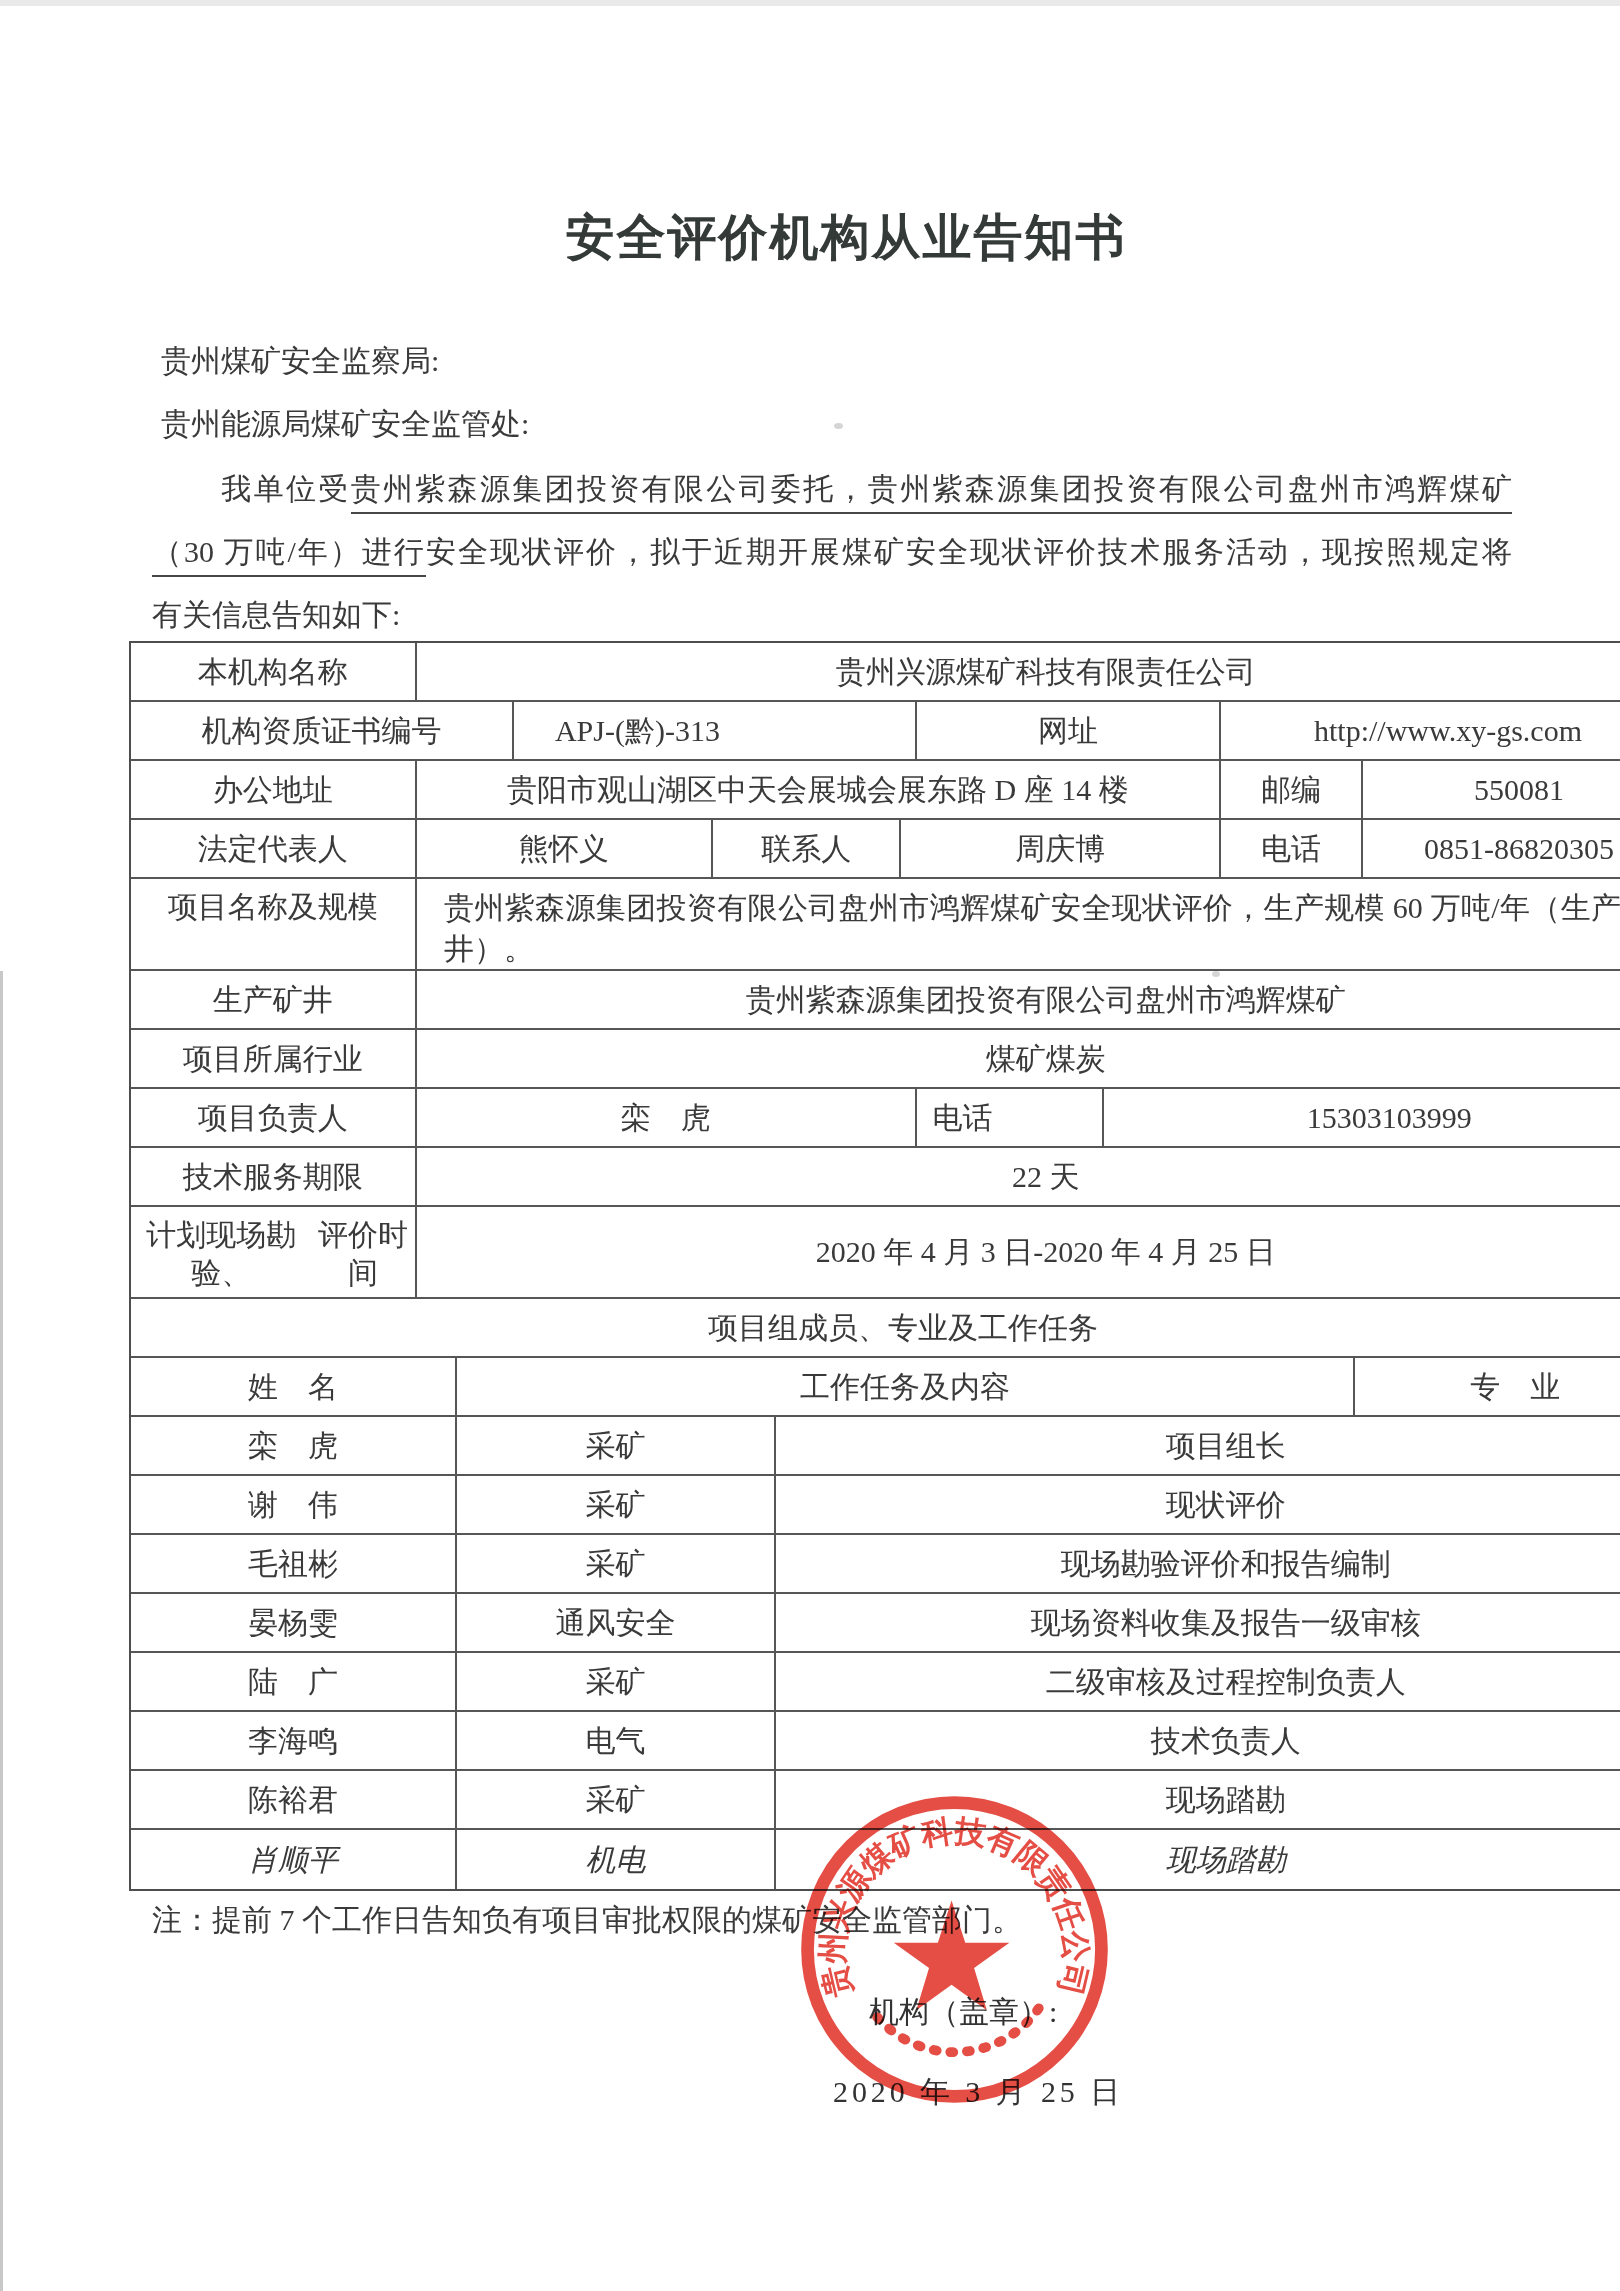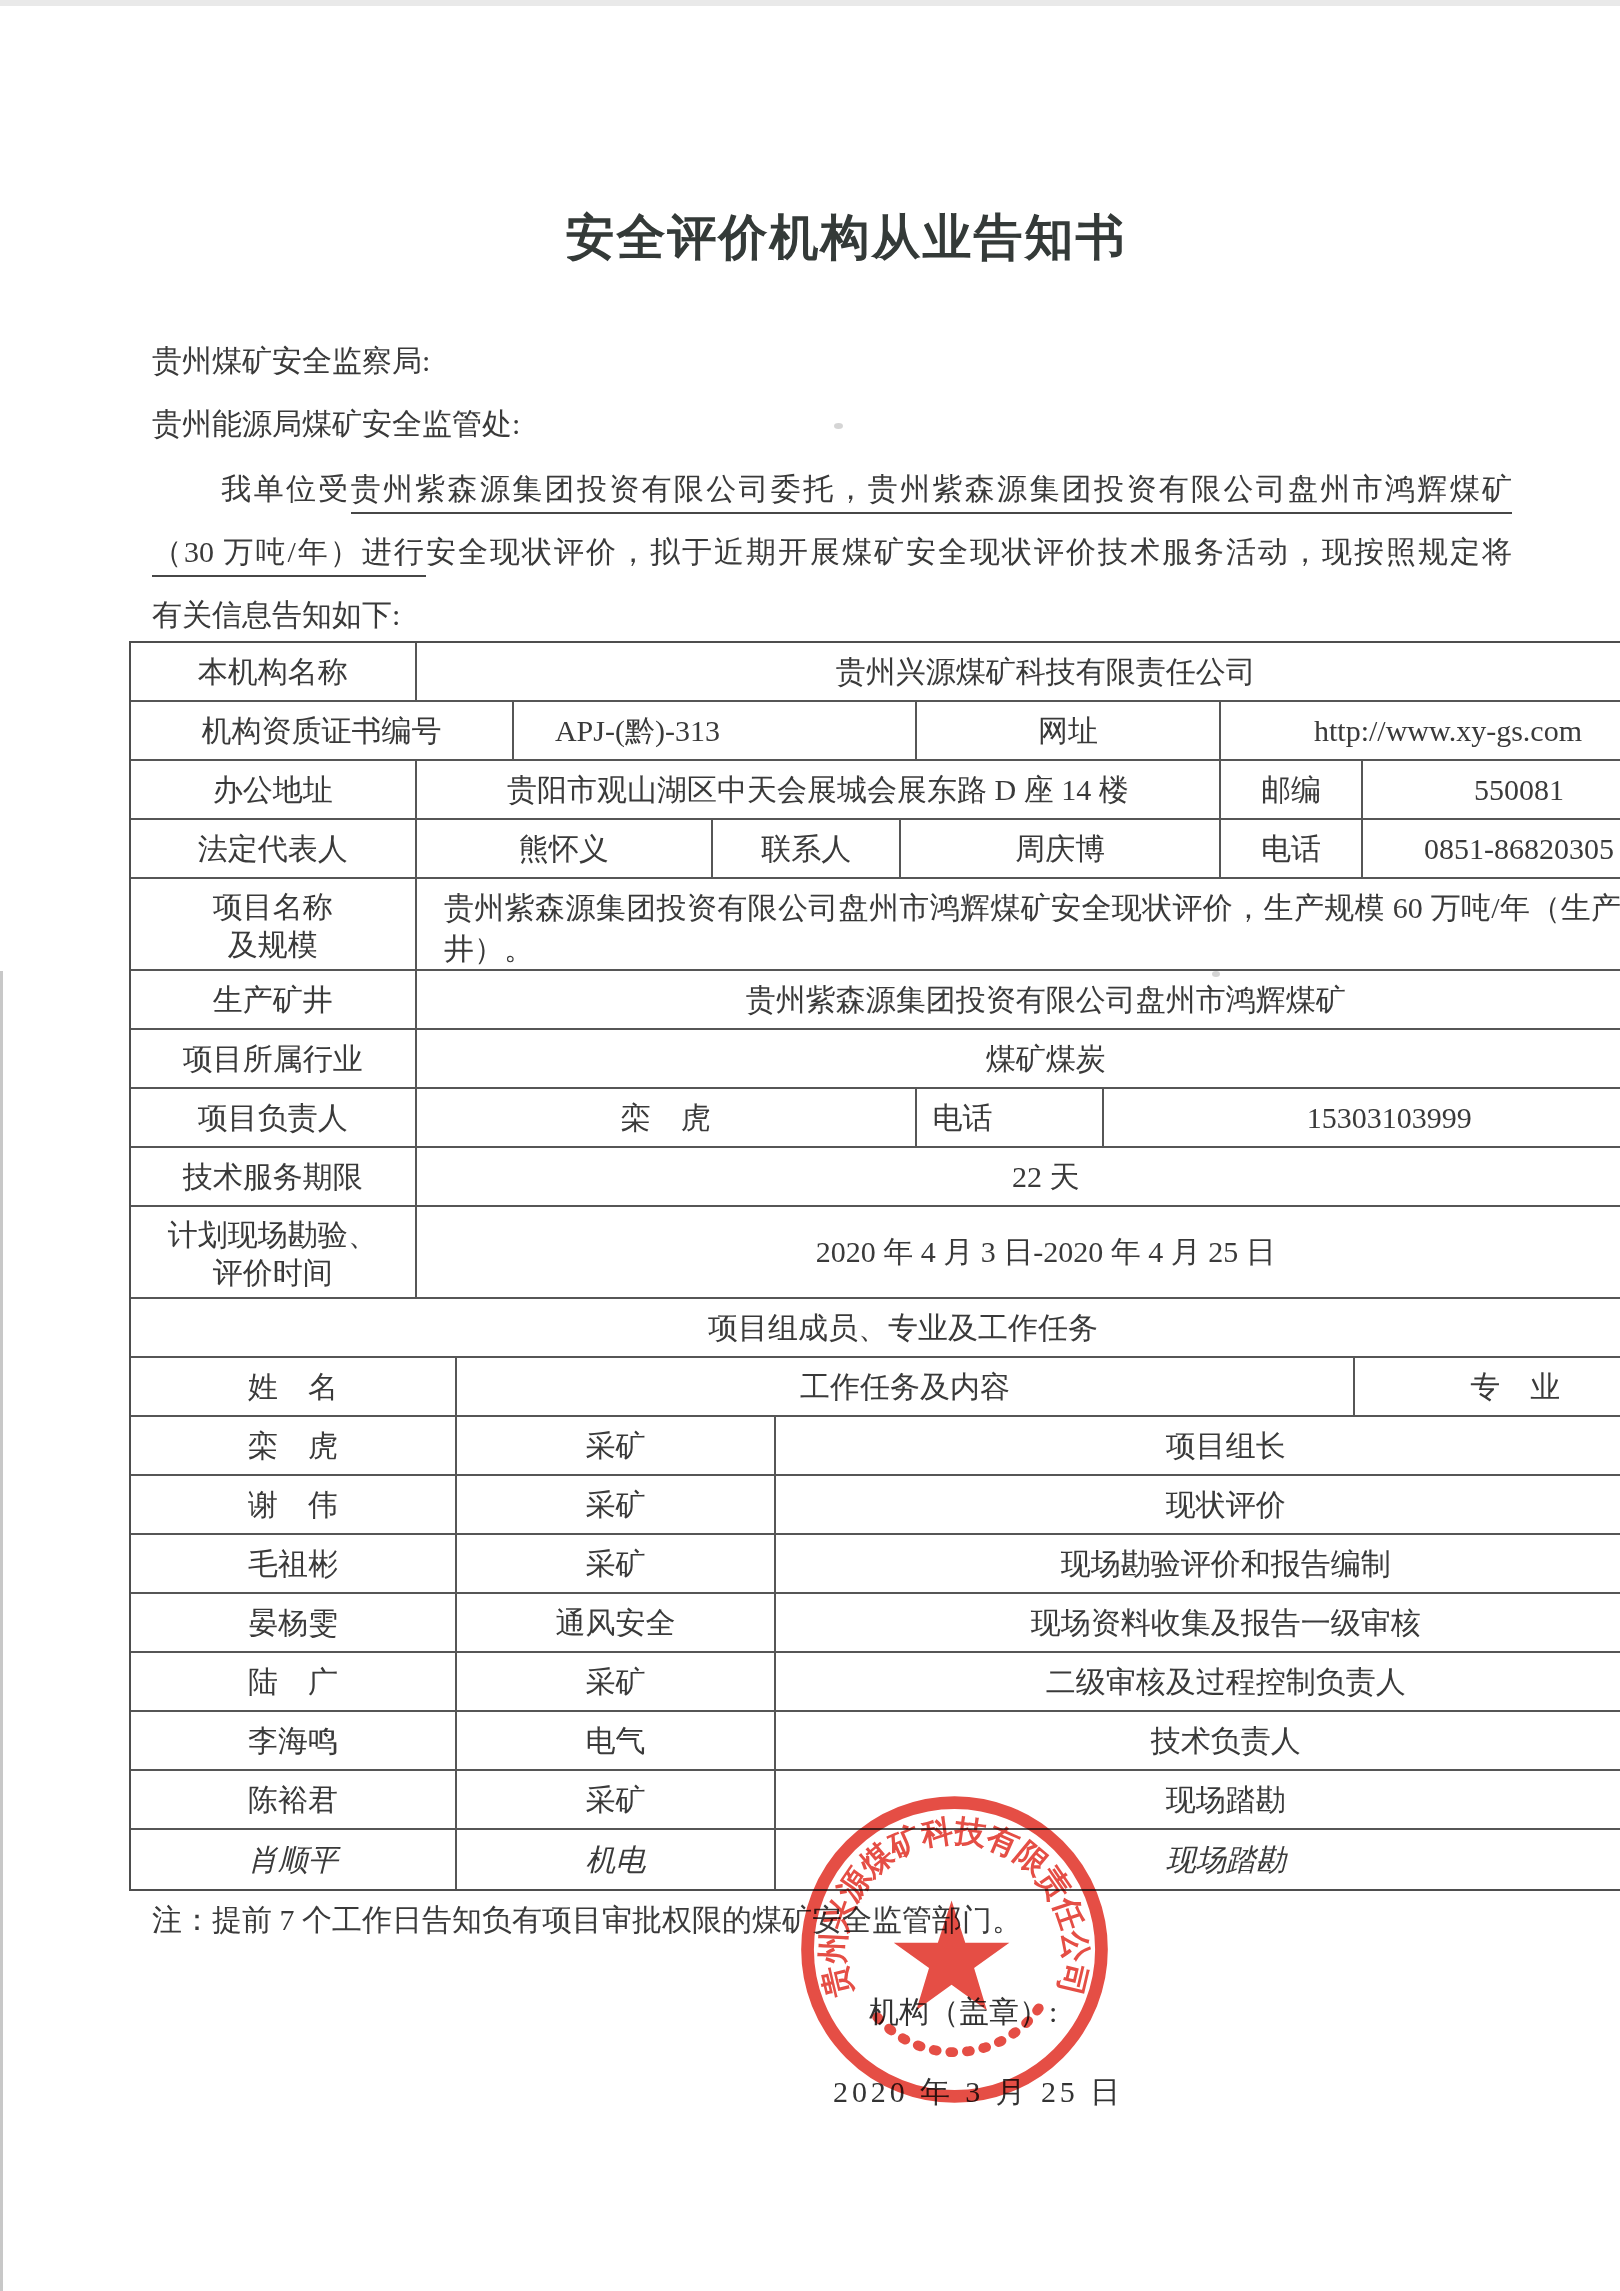--- a/index.html
+++ b/index.html
@@ -14,21 +14,21 @@
   }
   .doc-title{
     position:absolute;
     left:846px;top:199px;
     transform:translateX(-50%);
     font-size:49px;font-weight:bold;
     letter-spacing:2px;white-space:nowrap;
     color:#343a38;
   }
   .recipient{
-    position:absolute;left:152px;
+    position:absolute;left:161px;
     font-size:30px;white-space:nowrap;color:#3a3a3a;
   }
   .para-line{
     position:absolute;left:152px;width:1360px;
     font-size:30px;color:#3a3a3a;
     text-align:justify;text-align-last:justify;
   }
   .para-line.last{text-align-last:left;}
   .indent{display:inline-block;width:67px;}
   .uline{
@@ -46,21 +46,21 @@
   .trow:last-child{border-bottom:none;font-style:italic;}
   .tcell{
     box-sizing:border-box;border-right:2px solid #565656;
     display:flex;align-items:center;justify-content:center;
     font-size:30px;text-align:center;color:#3a3a3a;
     line-height:1.25;overflow:hidden;
   }
   .tcell:last-child{border-right:none;}
   .tcell.al{justify-content:flex-start;text-align:left;padding-left:41px;}
   .tcell.al-sm{justify-content:flex-start;text-align:left;padding-left:15.7px;}
-  .two-line{display:flex;flex-direction:column;justify-content:space-around;height:80%;}
+  .two-line{display:flex;flex-direction:row;justify-content:space-around;height:80%;}
   .wrapcell{
     display:block;text-align:justify;
     padding:7.8px 23.5px 0 27.4px;line-height:41px;
   }
   
   .note-line{
     position:absolute;left:152px;top:1894px;
     font-size:30px;white-space:nowrap;color:#3a3a3a;
   }
   .stamp-label{

